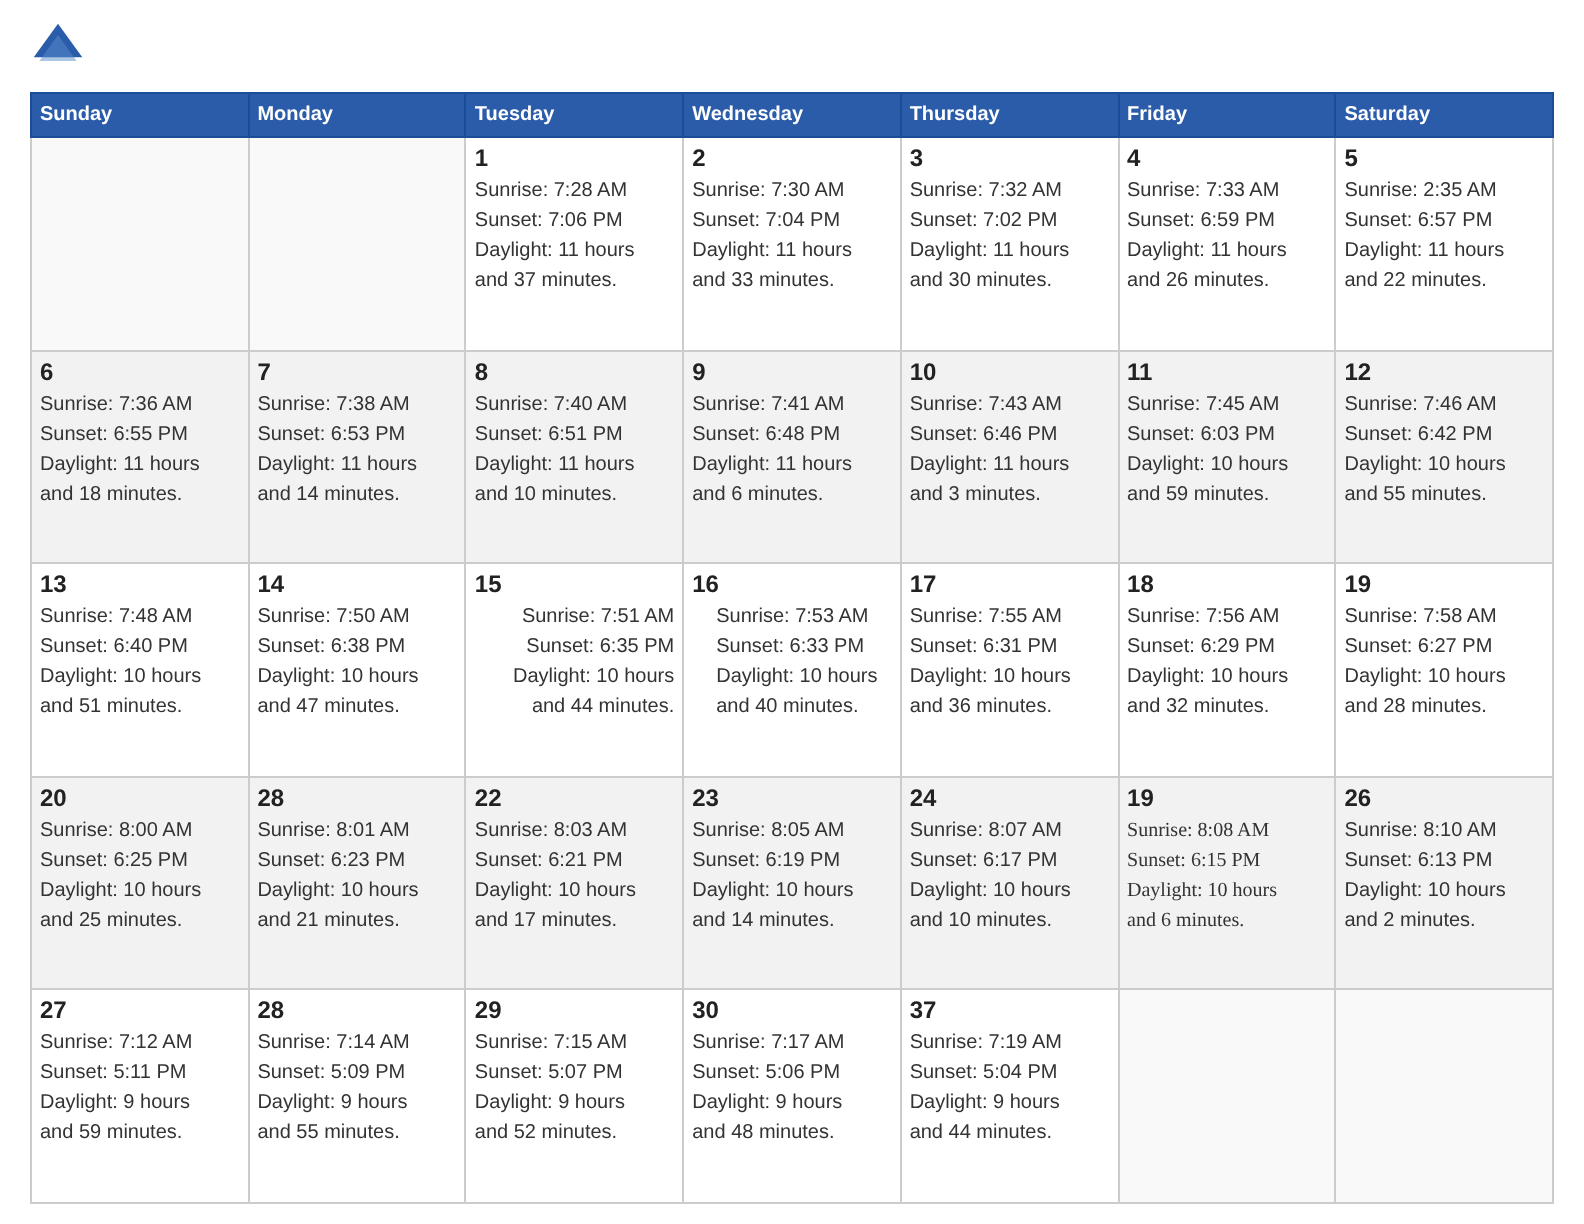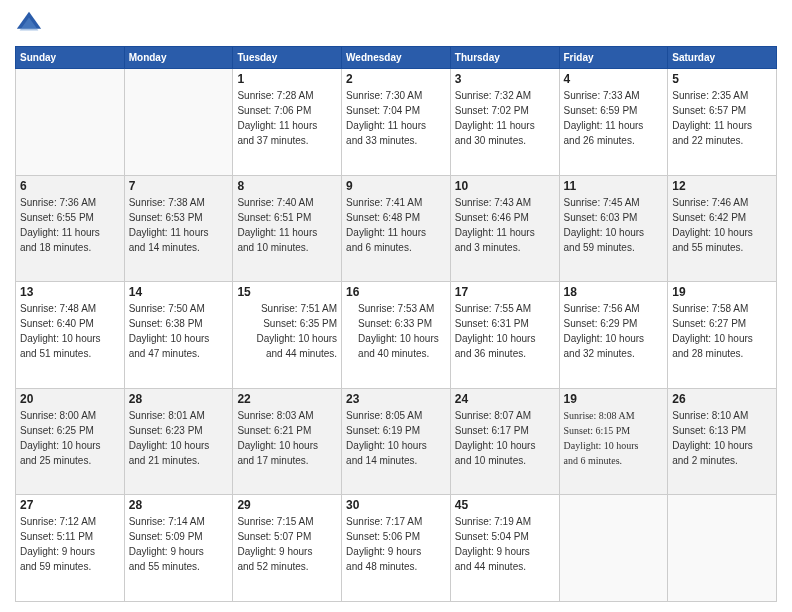--- a/index.html
+++ b/index.html
@@ -354,21 +354,21 @@
 and 52 minutes.</div>
           </td>
           <td>
             <span class="day-number">30</span>
             <div class="day-info" style="white-space: pre-line;">Sunrise: 7:17 AM
 Sunset: 5:06 PM
 Daylight: 9 hours
 and 48 minutes.</div>
           </td>
           <td>
-            <span class="day-number">45</span>
+            <span class="day-number">37</span>
             <div class="day-info" style="white-space: pre-line;">Sunrise: 7:19 AM
 Sunset: 5:04 PM
 Daylight: 9 hours
 and 44 minutes.</div>
           </td>
           <td class="empty"></td>
           <td class="empty"></td>
         </tr>
       </tbody>
   </table>

